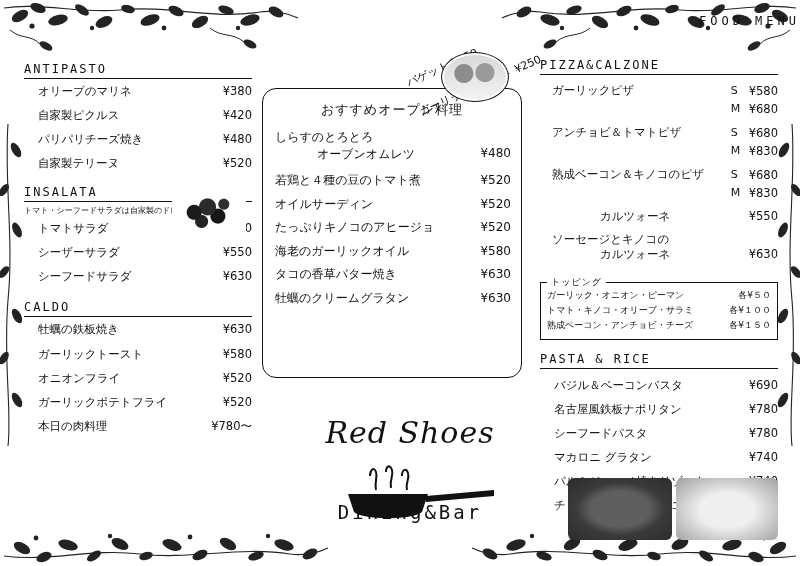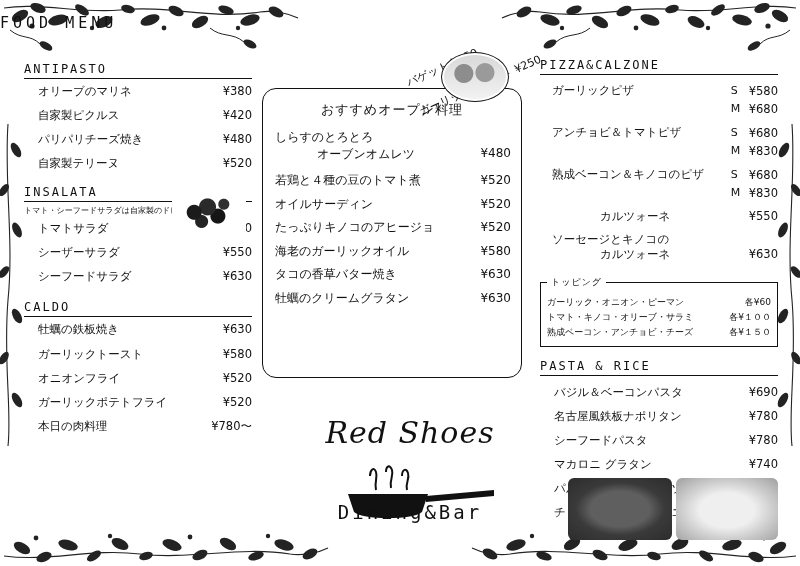--- a/index.html
+++ b/index.html
@@ -12,23 +12,23 @@
     overflow:hidden;
   }
   .page{position:absolute;inset:0;}
 
   
   .vine{position:absolute;color:#111;opacity:.92;pointer-events:none;}
   .vine svg{display:block;}
 
   
   .title{
-    position:absolute;top:14px;left:0;width:800px;text-align:left;
+    position:absolute;top:14px;left:0;width:800px;text-align:right;
     font-family:"DejaVu Sans Mono", monospace;
-    font-size:15px;letter-spacing:4px;
+    font-size:12px;letter-spacing:4px;
   }
 
   
   .sec-head{
     font-family:"DejaVu Sans Mono", monospace;
     font-size:12px;letter-spacing:2px;
     border-bottom:1px solid #111;
     padding-bottom:2px;
   }
   .sec-note{
@@ -75,21 +75,21 @@
   .prow .nm{padding-left:12px;}
   .prow .sz{width:16px;text-align:left;display:inline-block;font-size:11px;}
   .prow .pr{white-space:nowrap;}
   .sizes{display:flex;gap:2px;}
   .pizza-block{margin-bottom:9px;}
   .two-line{font-size:11.5px;margin-bottom:8px;}
   .two-line .l1{padding-left:12px;}
   .two-line .l2{display:flex;justify-content:space-between;padding-left:60px;}
 
   .topping{
-    border:1px solid #111;padding:11px 6px 5px 6px;margin:20px 0 12px 0;
+    border:1px solid #111;padding:4px 6px 5px 6px;margin:20px 0 12px 0;
     position:relative;
   }
   .topping-label{
     position:absolute;top:-7px;left:6px;background:#fff;padding:0 4px;
     font-family:"DejaVu Sans Mono", monospace;font-size:9px;letter-spacing:1px;
   }
   .top-row{display:flex;justify-content:space-between;font-size:9px;margin:2px 0;}
 
   
   .balloon{
@@ -474,21 +474,21 @@
       <div class="l2">
         <span>カルツォーネ</span>
         <span>¥630</span>
       </div>
     </div>
 
     <div class="topping">
       <div class="topping-label">トッピング</div>
       <div class="top-row">
         <span>ガーリック・オニオン・ピーマン</span>
-        <span>各¥60</span>
+        <span>各¥５０</span>
       </div>
       <div class="top-row">
         <span>トマト・キノコ・オリーブ・サラミ</span>
         <span>各¥１００</span>
       </div>
       <div class="top-row">
         <span>熟成ベーコン・アンチョビ・チーズ</span>
         <span>各¥１５０</span>
       </div>
     </div>

